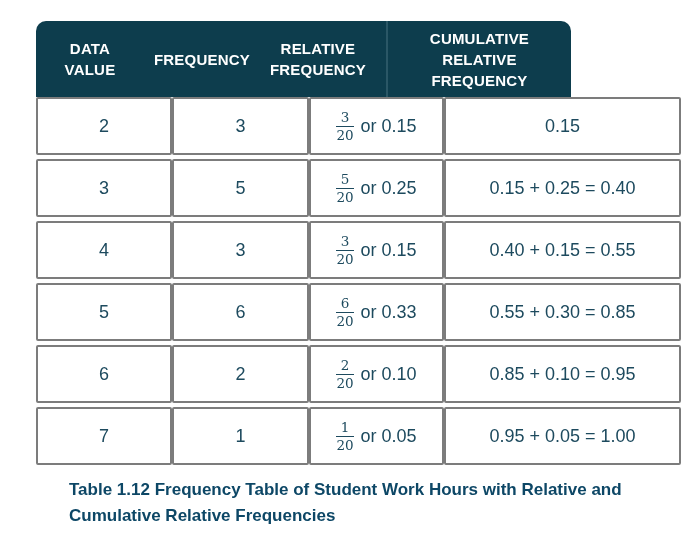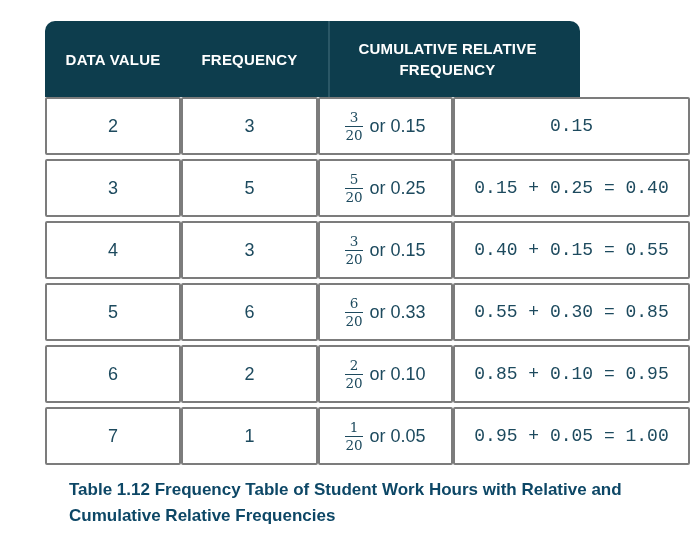--- a/index.html
+++ b/index.html
@@ -14,21 +14,21 @@
   * { margin: 0; padding: 0; box-sizing: border-box; }
   body { background: #fff; }
   .canvas {
     position: relative;
     width: 700px;
     height: 547px;
     background: var(--background);
     font-family: "Liberation Sans", sans-serif;
     overflow: hidden;
   }
-  .tbl { position: absolute; left: 45px; top: 21px; width: 535px; }
+  .tbl { position: absolute; left: 36px; top: 21px; width: 535px; }
   .thead {
     display: flex;
     height: 76px;
     background: var(--header-bg);
     border-radius: 10px 10px 0 0;
   }
   .th {
     display: flex;
     align-items: center;
     justify-content: center;
@@ -56,21 +56,21 @@
     display: flex;
     align-items: center;
     justify-content: center;
     background: #ffffff;
     border: 2px solid var(--cell-border);
     border-radius: 2px;
     margin-right: 3px;
     color: var(--body-text);
     font-size: 18px;
   }
-  .td.c4 { margin-right: 0; font-family: Liberation Mono, monospace; }
+  .td.c4 { margin-right: 0; }
   .rel-group { display: inline-flex; align-items: center; gap: 7px; }
   .frac {
     display: inline-block;
     text-align: center;
     font-family: "DejaVu Serif", serif;
     font-size: 13.5px;
     line-height: 1.1;
     color: var(--body-text);
   }
   .frac .num { display: block; border-bottom: 1.3px solid currentColor; padding: 0 3px 1px; }
@@ -90,20 +90,21 @@
 </head>
 <body>
 
 <div class="canvas">
 
   <div class="tbl">
 
     <div class="thead">
       <div class="th c1">DATA VALUE</div>
       <div class="th c2">FREQUENCY</div>
+      <div class="th c3">RELATIVE FREQUENCY</div>
       <div class="th c4">CUMULATIVE RELATIVE FREQUENCY</div>
     </div>
 
     <div class="tbody">
 
       <div class="tr">
         <div class="td c1">2</div>
         <div class="td c2">3</div>
         <div class="td c3">
           <span class="rel-group">

